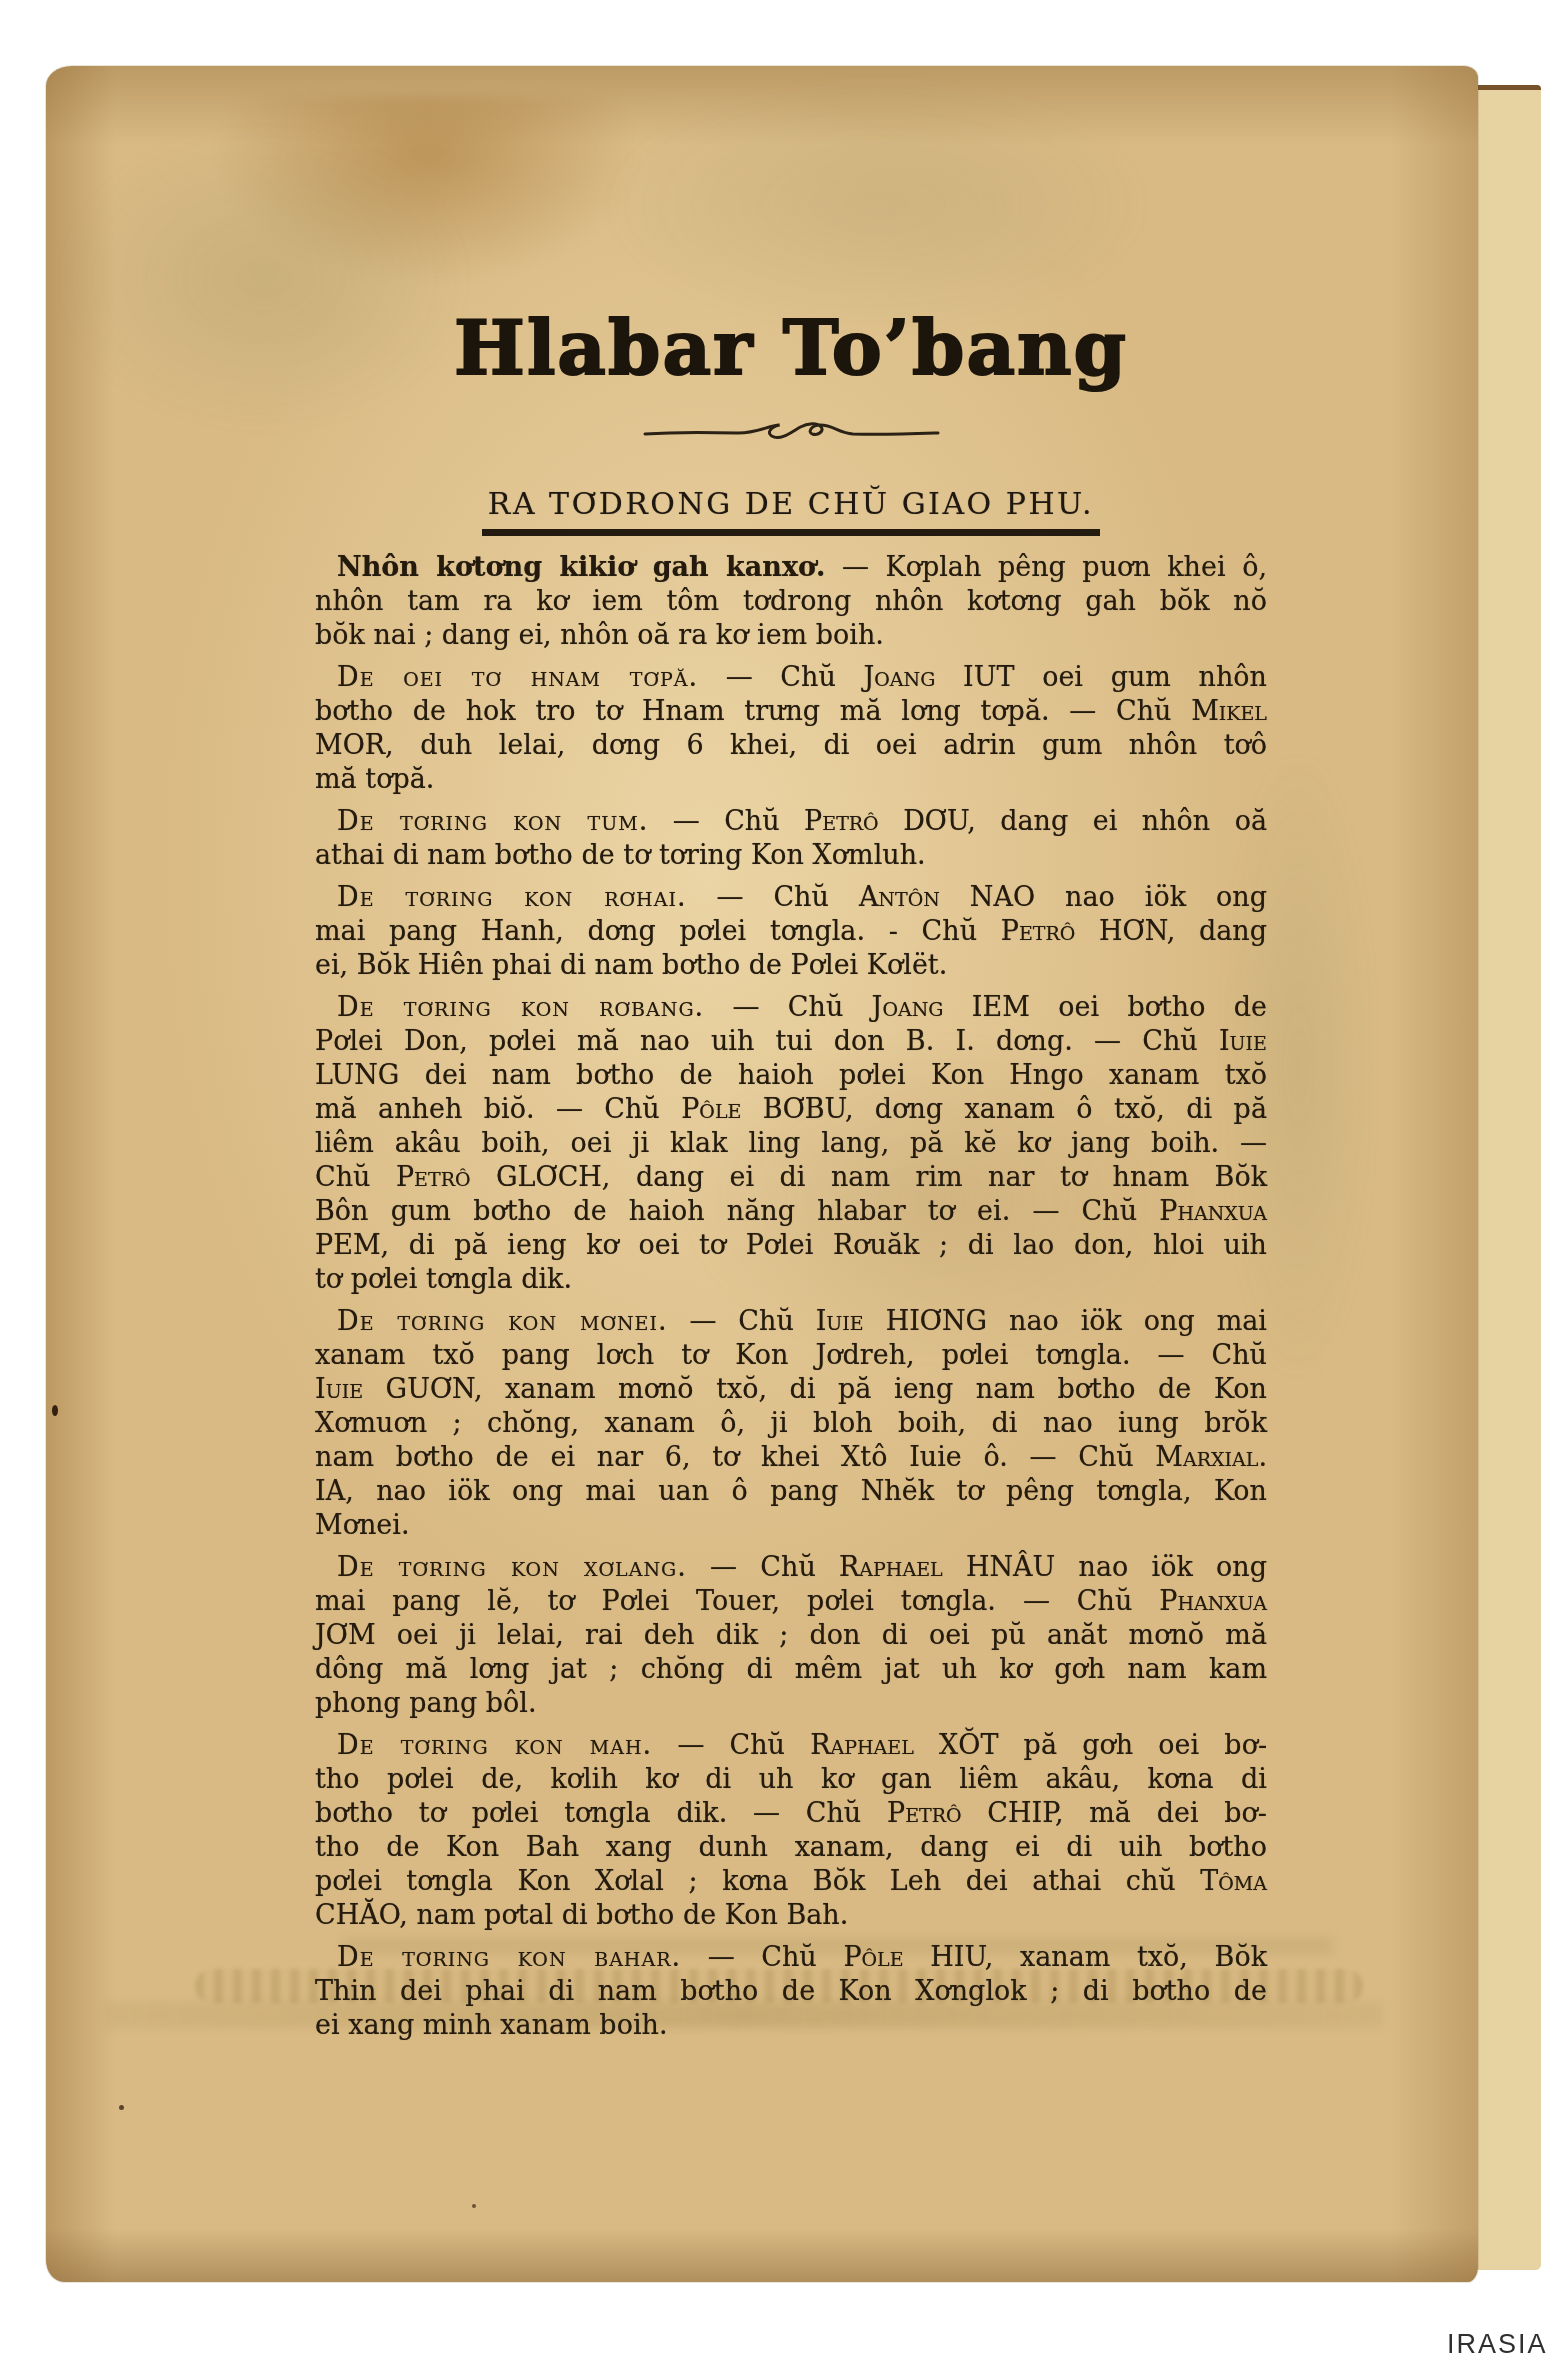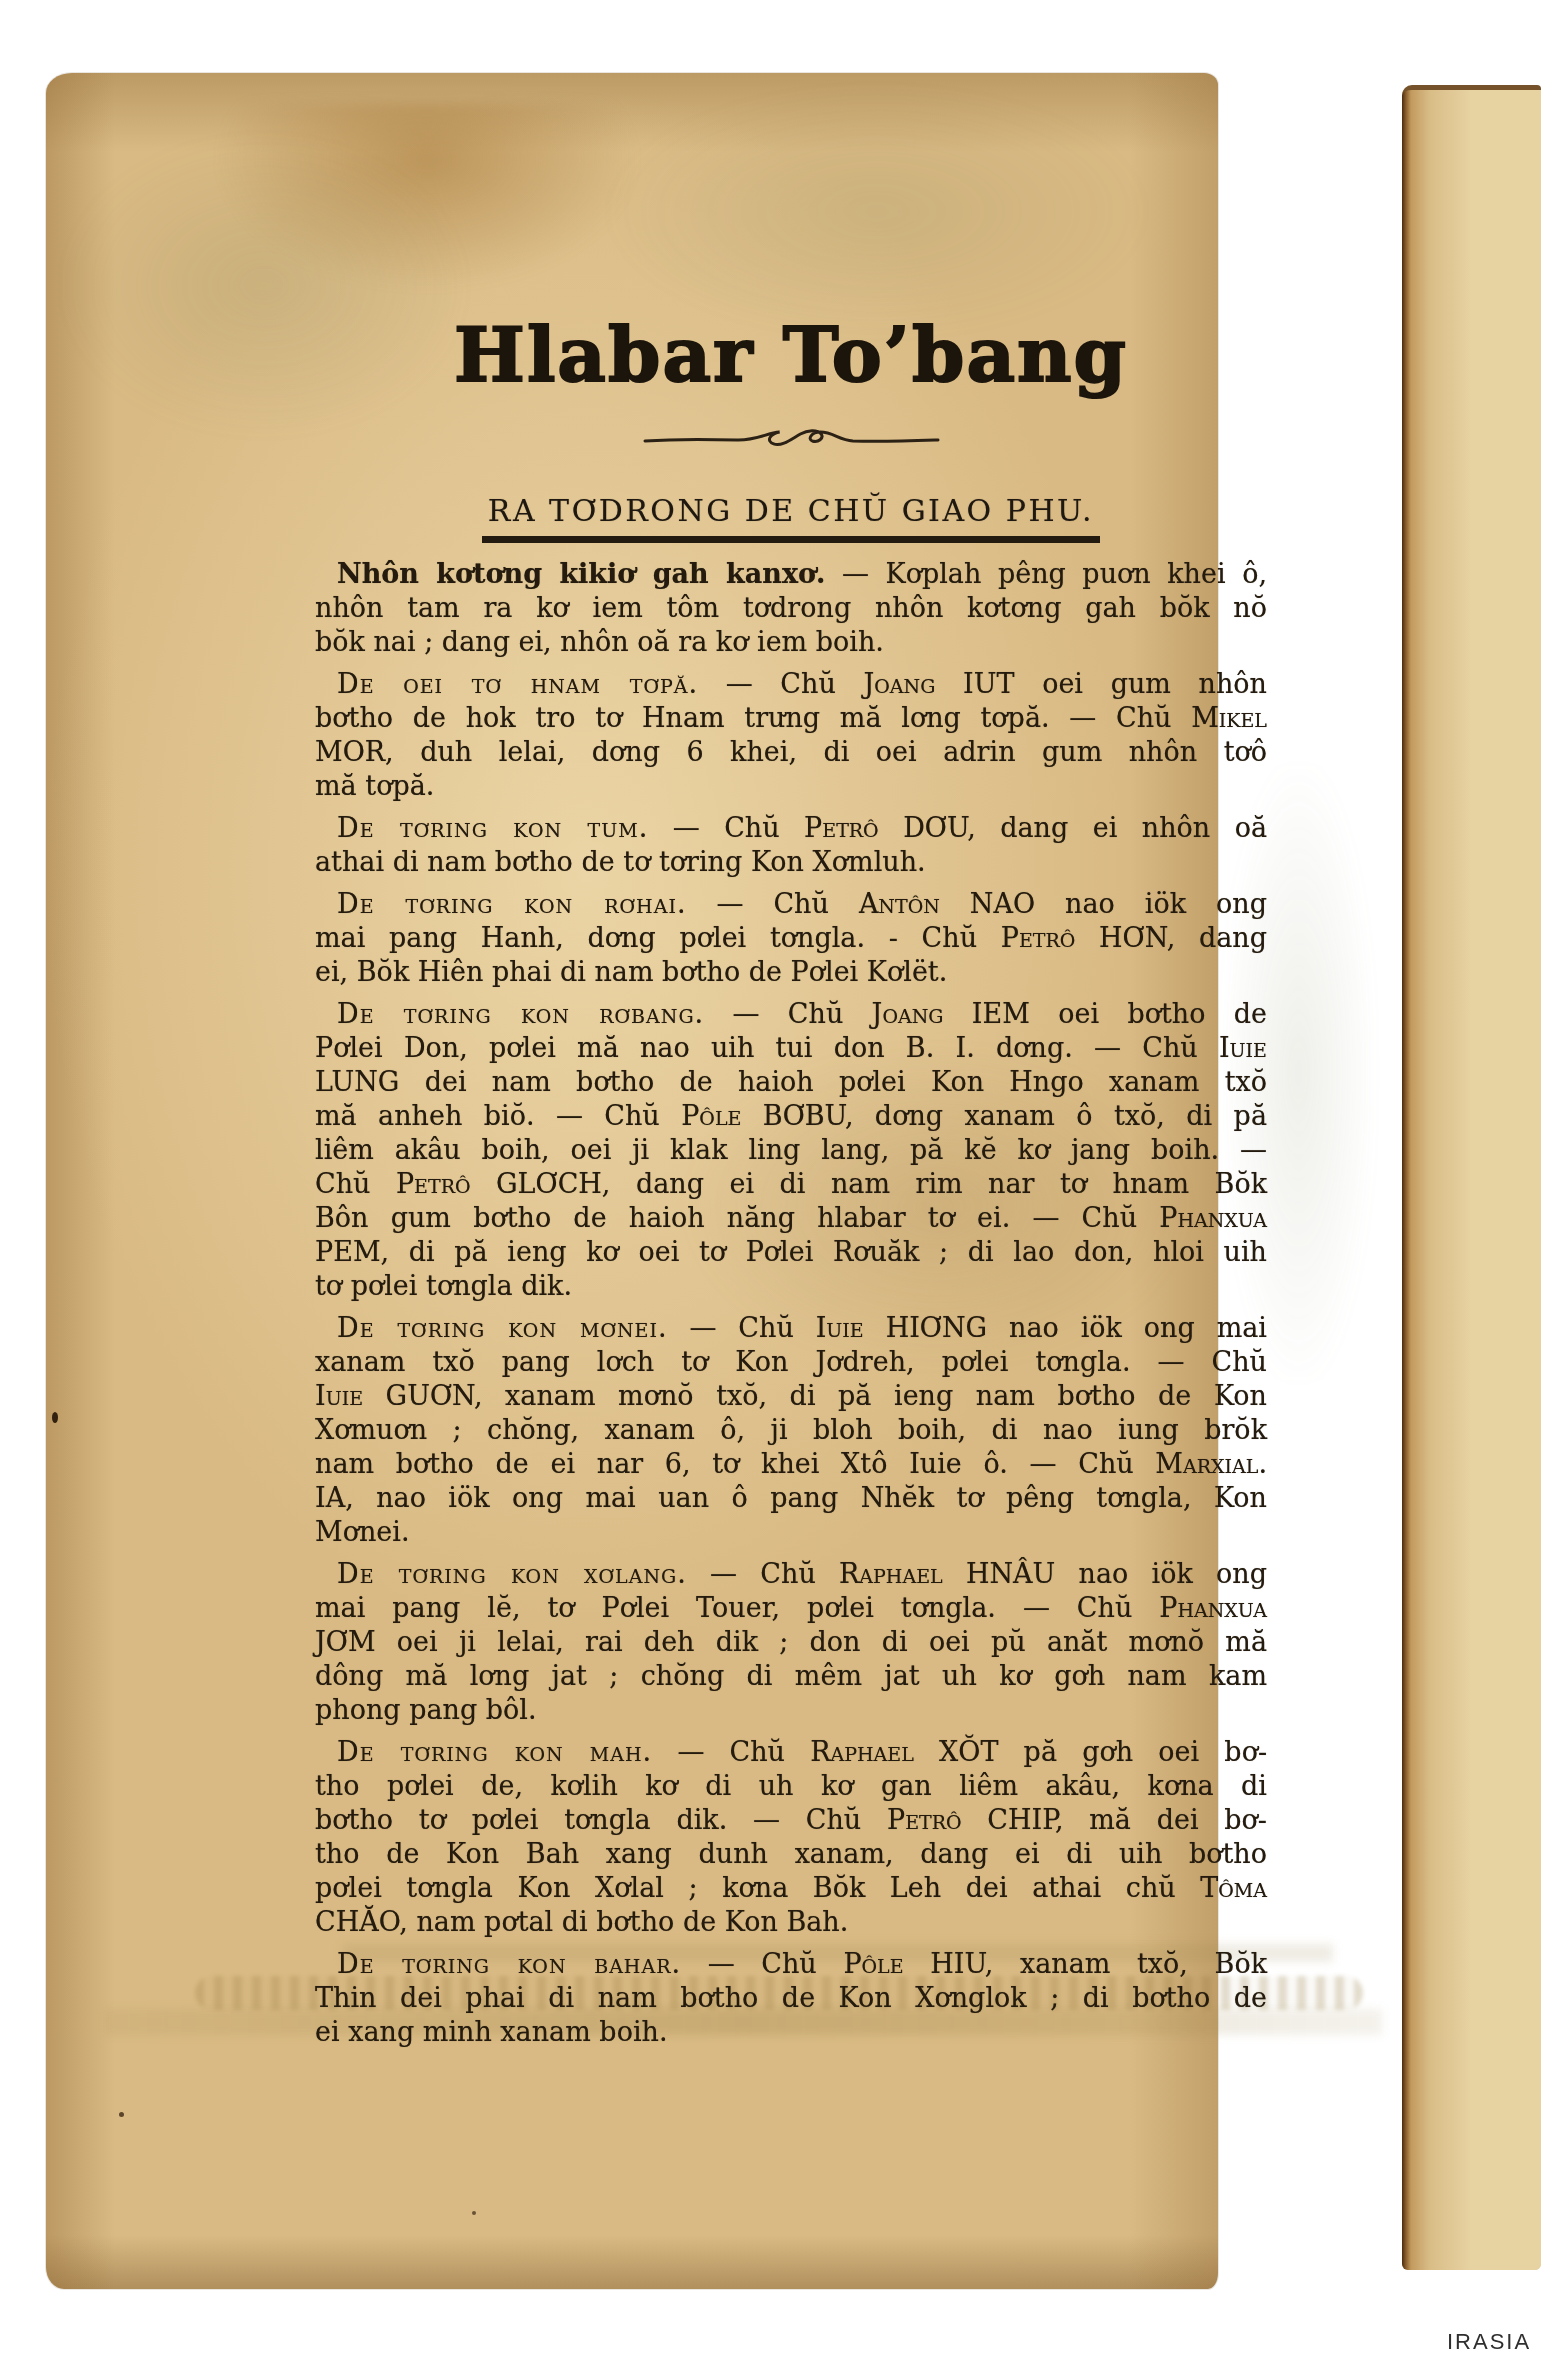--- a/index.html
+++ b/index.html
@@ -7,21 +7,21 @@
        font-family:"DejaVu Serif",serif;}
   .stage{position:absolute;inset:0;}
 
   
   .page-next{position:absolute;left:1402px;top:85px;width:139px;height:2180px;
     background:#e4cc99;
     background-image:linear-gradient(90deg,#4a2c10 0px,#8a5f2c 4px,#c29a5e 9px,#d9bd87 28px,#e7d2a2 69px);
     border-top:5px solid #75522a;border-radius:10px 4px 6px 6px;}
 
   
-  .page{position:absolute;left:46px;top:73px;width:1172px;height:2216px;
+  .page{position:absolute;left:46px;top:66px;width:1432px;height:2216px;
     background-color:#d9ba84;
     background-image:
       radial-gradient(ellipse 752px 1089px at 46% 36%,rgba(241,221,176,.75),rgba(241,221,176,0) 72%),
       linear-gradient(90deg,rgba(141,99,45,.38),rgba(141,99,45,0) 69px),
       linear-gradient(270deg,rgba(141,99,45,.30),rgba(141,99,45,0) 89px),
       linear-gradient(0deg,rgba(120,85,38,.42),rgba(120,85,38,0) 54px),
       linear-gradient(180deg,rgba(135,96,42,.35),rgba(135,96,42,0) 79px);
     border-radius:26px 14px 10px 18px / 20px 12px 16px 22px;
     box-shadow:0 0 0 1px rgba(110,80,40,.15);}
 
@@ -60,21 +60,21 @@
     font-size:27px;line-height:34px;text-shadow:0 0 0.7px rgba(30,22,10,.55);margin-top:11px;}
   .para + .para{margin-top:8px;}
   .line{text-align:justify;text-align-last:justify;}
   .line.last{text-align-last:left;}
   .line.first{text-indent:22px;}
   .seg-b{font-weight:bold;}
   .seg-lead{font-variant:small-caps;letter-spacing:1px;}
   .seg-sc{font-variant:small-caps;}
 
   .watermark{position:absolute;left:1447px;top:2329px;z-index:3;
-    font-family:"Liberation Sans",sans-serif;font-size:22px;color:#2f2f2f;letter-spacing:2px;}
+    font-family:"Liberation Sans",sans-serif;font-size:27px;color:#2f2f2f;letter-spacing:2px;}
 </style>
 </head>
 <body>
 
 <div class="stage">
 
   <div class="page-next"></div>
 
   <div class="page">
     <div class="stain s1"></div>

